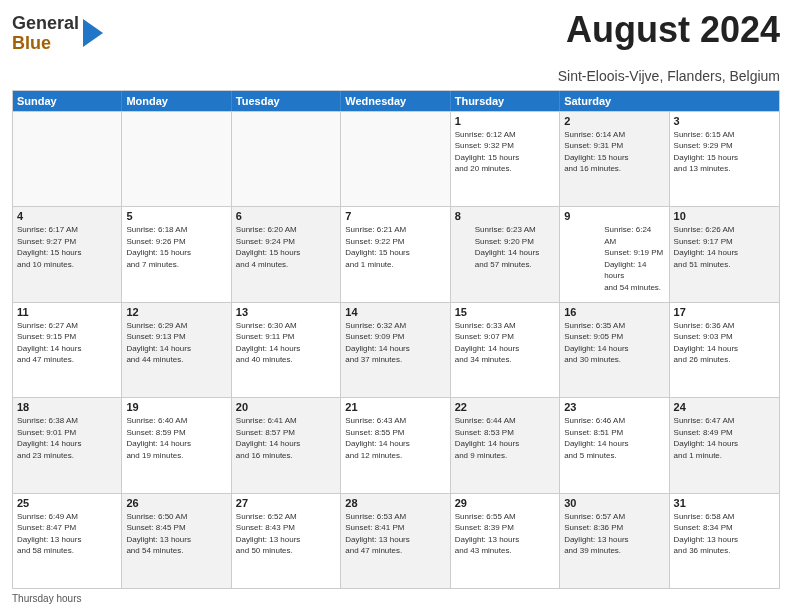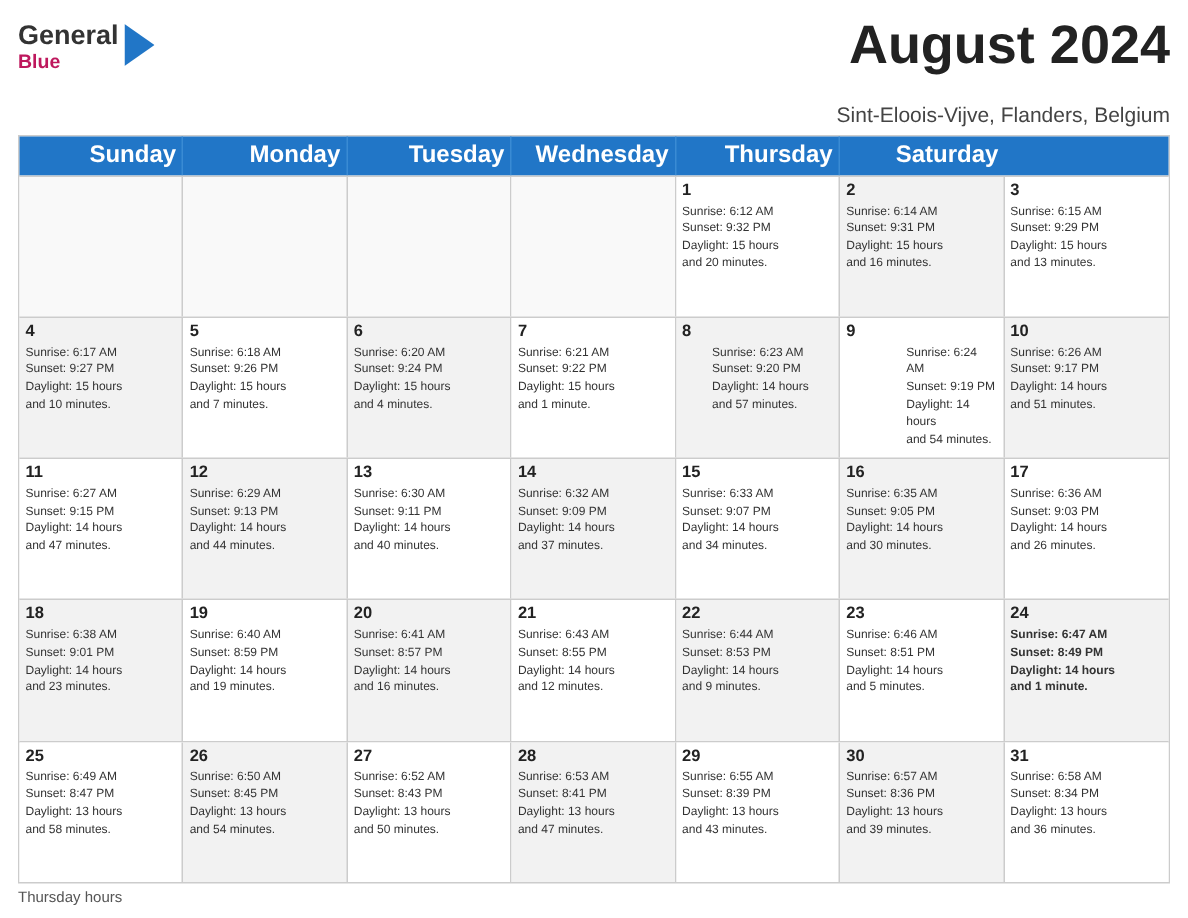--- a/index.html
+++ b/index.html
@@ -32,23 +32,23 @@
       display: flex;
       flex-direction: column;
       line-height: 1.1;
     }
     .logo-general {
       font-size: 18px;
       font-weight: bold;
       color: #333;
     }
     .logo-blue {
-      font-size: 13px;
-      font-weight: bold;
-      color: #be185d;
+      font-size: 18px;
+      font-weight: bold;
+      color: #a16207;
     }
     .logo-icon {
       width: 20px;
       height: 28px;
       margin-left: 4px;
       margin-top: -2px;
     }
     .title-block {
       text-align: right;
     }
@@ -69,24 +69,24 @@
       flex-direction: column;
       border: 1px solid #ccc;
     }
     .cal-header-row {
       display: grid;
       grid-template-columns: repeat(7, 1fr);
       background: #2176c7;
     }
     .cal-header-cell {
       color: #fff;
-      font-size: 16px;
+      font-size: 11px;
       font-weight: bold;
       padding: 4px 4px;
-      text-align: right;
+      text-align: left;
       border-right: 1px solid #3a8bd4;
     }
     .cal-header-cell:last-child { border-right: none; }
     .cal-body {
       flex: 1;
       display: flex;
       flex-direction: column;
     }
     .cal-week {
       display: grid;
@@ -320,21 +320,21 @@
           </div>
           <div class="cal-cell">
             <span class="day-num">23</span>
             <div class="day-info" style="white-space: pre-line;">Sunrise: 6:46 AM
 Sunset: 8:51 PM
 Daylight: 14 hours
 and 5 minutes.</div>
           </div>
           <div class="cal-cell shaded">
             <span class="day-num">24</span>
-            <div class="day-info" style="white-space: pre-line; font-weight: bold;">Sunrise: 6:47 AM
+            <div class="day-info" style="white-space: pre-line;">Sunrise: 6:47 AM
 Sunset: 8:49 PM
 Daylight: 14 hours
 and 1 minute.</div>
           </div>
         </div>
         <div class="cal-week">
           <div class="cal-cell">
             <span class="day-num">25</span>
             <div class="day-info" style="white-space: pre-line;">Sunrise: 6:49 AM
 Sunset: 8:47 PM

